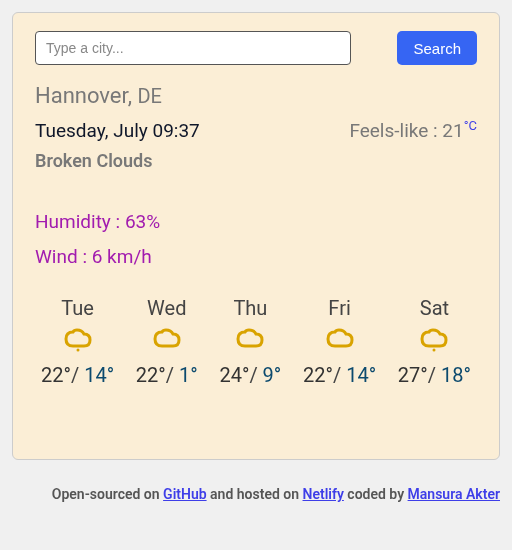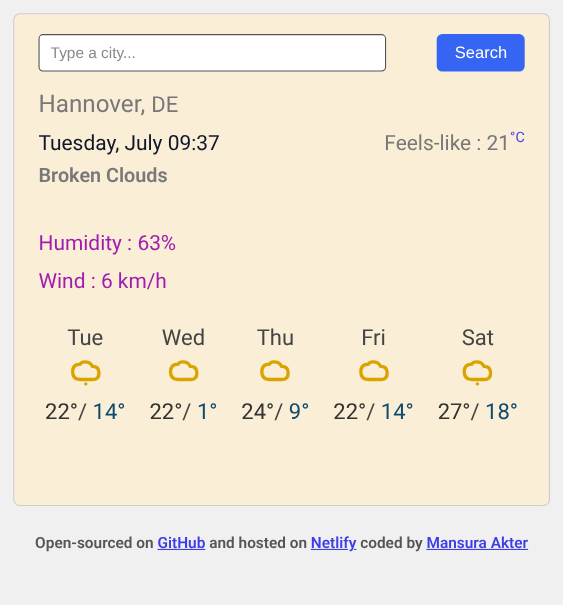--- a/index.html
+++ b/index.html
@@ -55,21 +55,21 @@
     .temp { font-size: 52px; color: #2a2a2a; font-weight: 400; }
     .temp .unit { color: #3e3ee8; font-size: 16px; vertical-align: top; position: relative; top: 12px; left: 2px; }
     .stats { color: #a21caf; font-size: 19px; line-height: 1.8; padding-top: 4px; }
     .forecast { display: flex; justify-content: space-between; margin-top: 22px; padding: 0 6px; }
     .day { text-align: center; color: #444; font-size: 20px; }
     .day .d-label { margin-bottom: 4px; }
     .day .d-icon { margin: 2px 0; }
     .day .hi { color: #333; margin-top: 16px; }
     .day .lo { color: #0c4a6e; }
     .footer {
-      text-align: center;
+      text-align: right;
       font-size: 14px;
       color: #555;
       font-weight: 600;
       margin-top: 22px;
       line-height: 1.8;
     }
     .footer a { color: #3e3ee8; text-decoration: underline; }
   </style>
 </head>
 <body>

